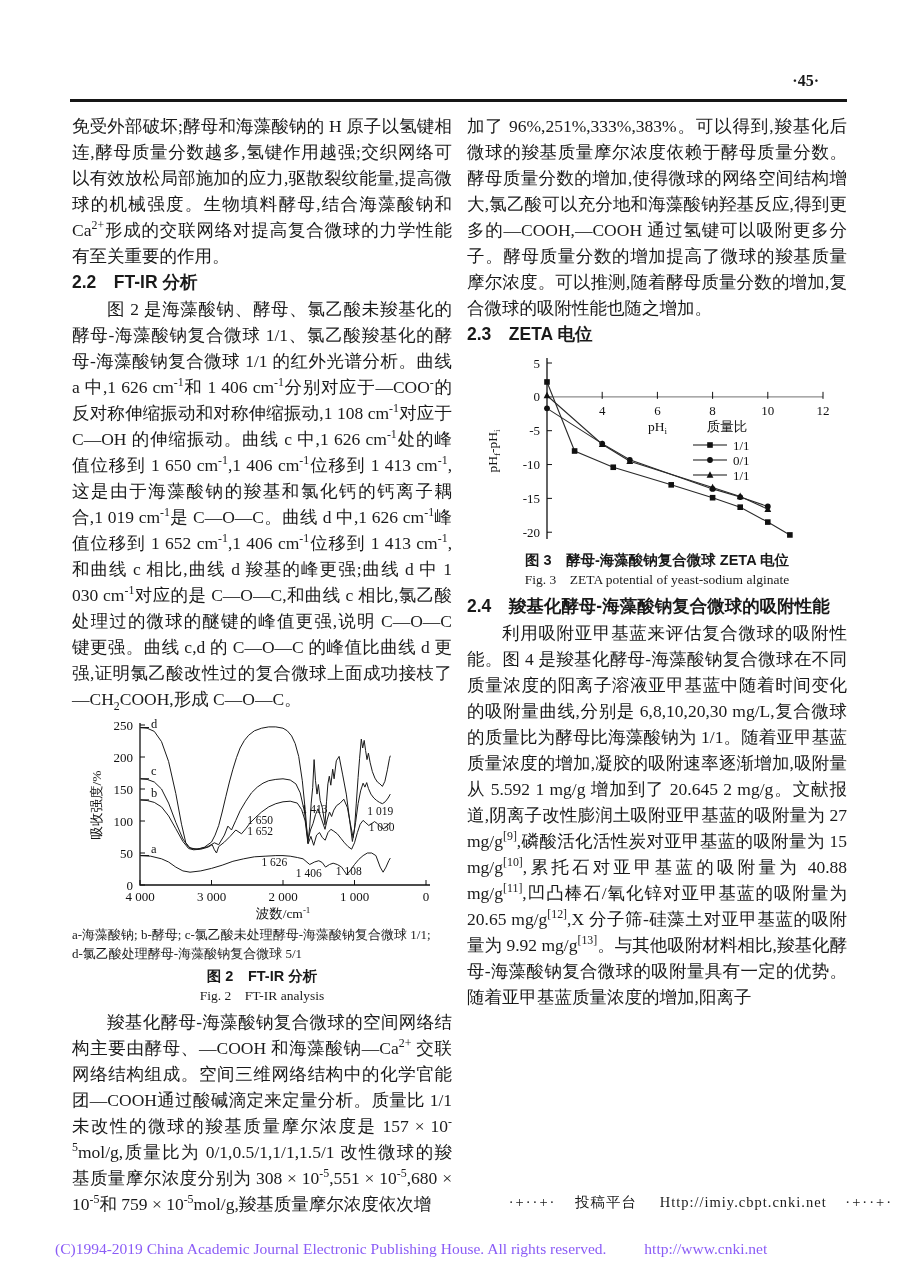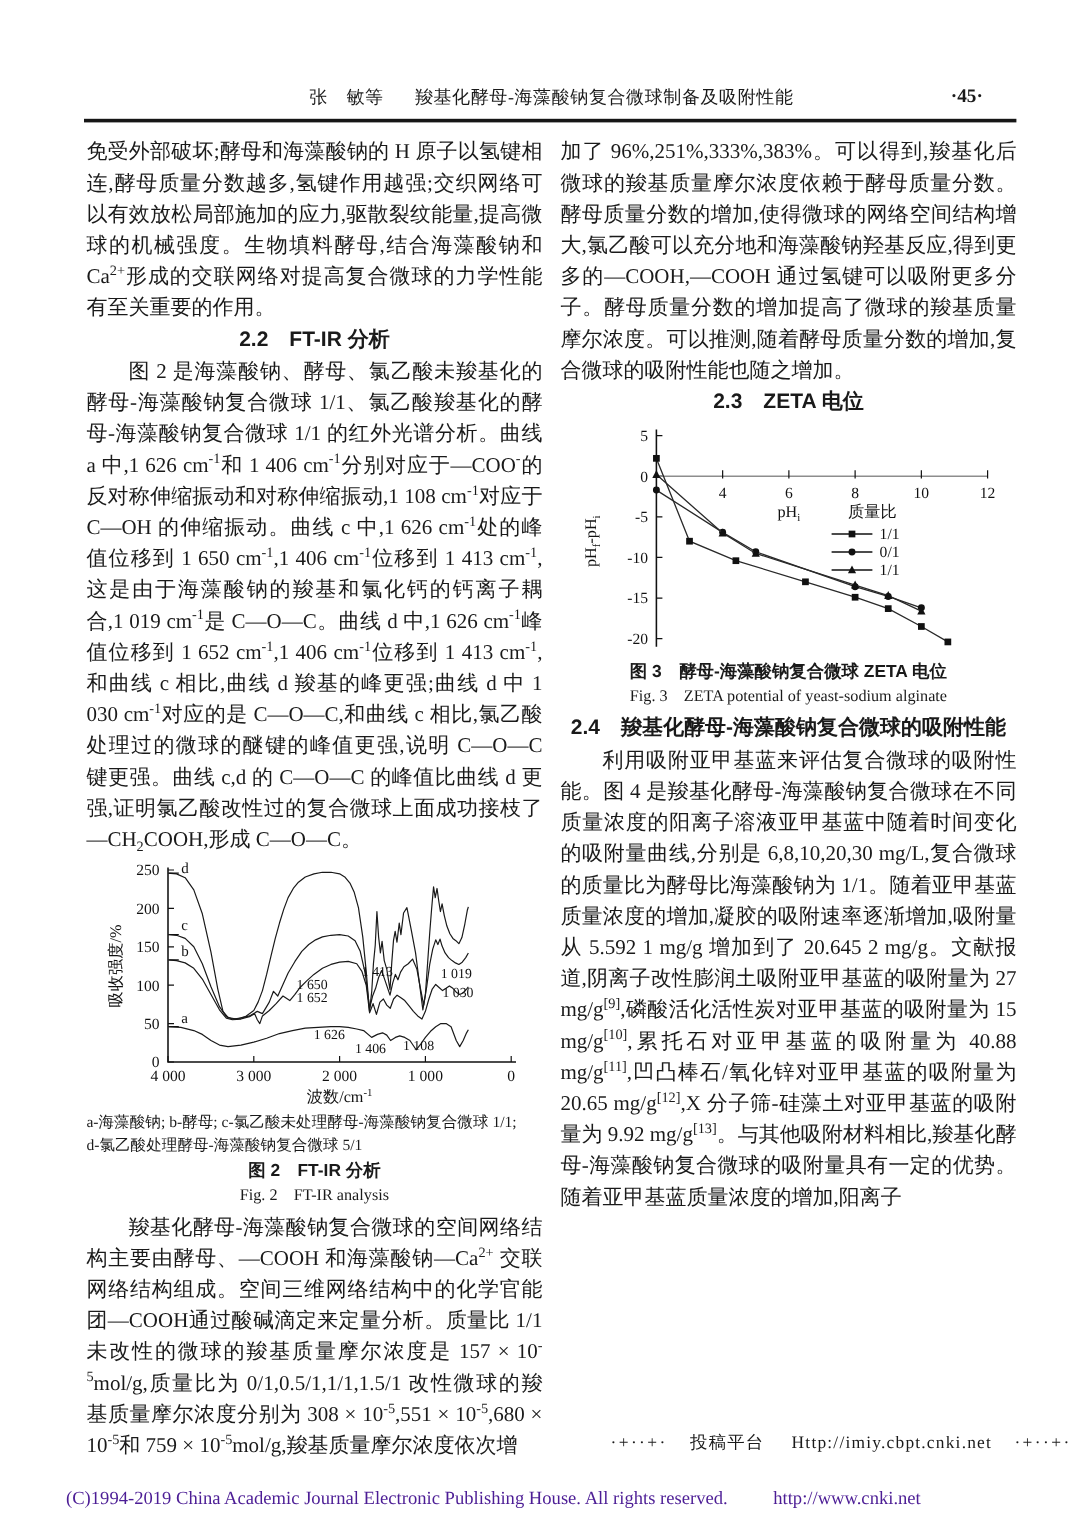--- a/index.html
+++ b/index.html
@@ -10,46 +10,43 @@
   .header-center{position:absolute;left:0;right:0;text-align:center;letter-spacing:.5px;}
   .header-authors{margin-right:26px;}
   .page-number{position:absolute;right:28px;top:0;font-weight:bold;font-size:16px;}
   .header-rule{position:absolute;top:99px;left:70px;width:777px;height:3px;background:#161616;}
   
   .col{position:absolute;top:113px;width:380px;}
   .col-left{left:72px;}
   .col-right{left:467px;}
   .body-text{margin:0;font-size:17.5px;line-height:26px;text-align:justify;}
   .indent{text-indent:2em;}
-  .sec-heading{margin:0;font-size:17.5px;line-height:27px;font-weight:bold;text-align:center;
+  .sec-heading{margin:0;font-size:17.5px;line-height:27px;font-weight:bold;text-align:left;
                font-family:"Liberation Sans","DejaVu Sans",sans-serif;}
   sup,sub{font-size:68%;line-height:0;}
   
   figure{margin:3px 0 4px 0;}
   .chart-svg{display:block;margin:0 auto;}
   .fig-note{font-size:13px;line-height:19px;text-align:left;color:#1a1a1a;}
   .fig-title-zh{font-size:14.5px;line-height:22px;font-weight:bold;text-align:center;margin-top:2px;
                 font-family:"Liberation Sans","DejaVu Sans",sans-serif;}
   .fig-title-en{font-size:13.5px;line-height:18px;text-align:center;}
   
   .footer{position:absolute;top:1193px;left:0;width:100%;text-align:right;font-size:14.5px;letter-spacing:1px;}
   .footer .decor{letter-spacing:2px;margin:0 14px;}
   .footer .url{margin-left:18px;}
-  .copyright{position:absolute;top:1240px;left:55px;width:820px;font-size:15.5px;color:#4c1d95;}
+  .copyright{position:absolute;top:1240px;left:55px;width:820px;font-size:15.5px;color:#8b5cf6;}
   .copyright .cp-url{margin-left:34px;}
 </style>
 </head>
 <body>
 
 <div class="page">
 
   <div class="header">
-    <div class="header-center">
-      <span class="header-authors">张　敏等</span><span>羧基化酵母-海藻酸钠复合微球制备及吸附性能</span>
-    </div>
     <div class="page-number">·45·</div>
   </div>
   <div class="header-rule"></div>
 
   <div class="col col-left">
     <p class="body-text">免受外部破坏;酵母和海藻酸钠的 H 原子以氢键相连,酵母质量分数越多,氢键作用越强;交织网络可以有效放松局部施加的应力,驱散裂纹能量,提高微球的机械强度。生物填料酵母,结合海藻酸钠和 Ca<sup>2+</sup>形成的交联网络对提高复合微球的力学性能有至关重要的作用。</p>
     <h3 class="sec-heading">2.2　FT-IR 分析</h3>
     <p class="body-text indent">图 2 是海藻酸钠、酵母、氯乙酸未羧基化的酵母-海藻酸钠复合微球 1/1、氯乙酸羧基化的酵母-海藻酸钠复合微球 1/1 的红外光谱分析。曲线 a 中,1 626 cm<sup>-1</sup>和 1 406 cm<sup>-1</sup>分别对应于—COO<sup>-</sup>的反对称伸缩振动和对称伸缩振动,1 108 cm<sup>-1</sup>对应于 C—OH 的伸缩振动。曲线 c 中,1 626 cm<sup>-1</sup>处的峰值位移到 1 650 cm<sup>-1</sup>,1 406 cm<sup>-1</sup>位移到 1 413 cm<sup>-1</sup>,这是由于海藻酸钠的羧基和氯化钙的钙离子耦合,1 019 cm<sup>-1</sup>是 C—O—C。曲线 d 中,1 626 cm<sup>-1</sup>峰值位移到 1 652 cm<sup>-1</sup>,1 406 cm<sup>-1</sup>位移到 1 413 cm<sup>-1</sup>,和曲线 c 相比,曲线 d 羧基的峰更强;曲线 d 中 1 030 cm<sup>-1</sup>对应的是 C—O—C,和曲线 c 相比,氯乙酸处理过的微球的醚键的峰值更强,说明 C—O—C 键更强。曲线 c,d 的 C—O—C 的峰值比曲线 d 更强,证明氯乙酸改性过的复合微球上面成功接枝了—CH<sub>2</sub>COOH,形成 C—O—C。</p>
 
     <figure>

